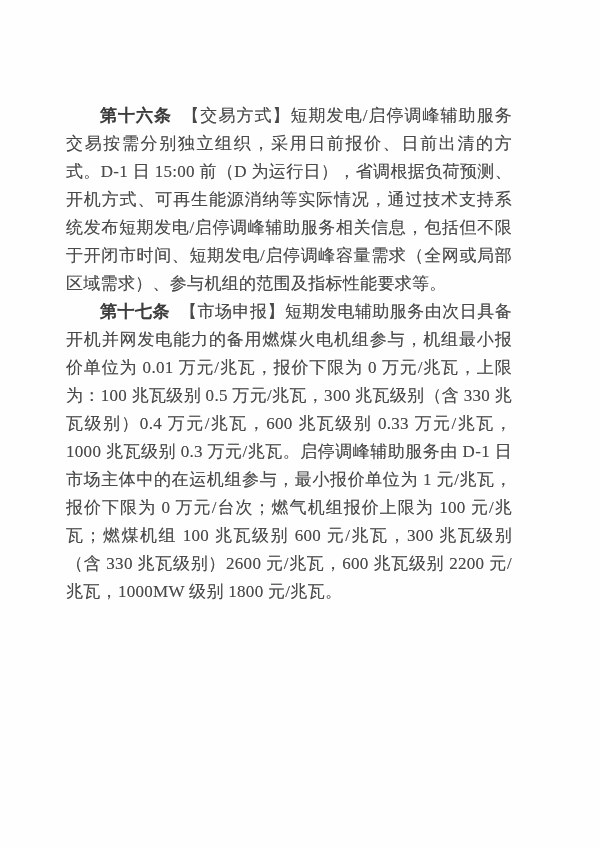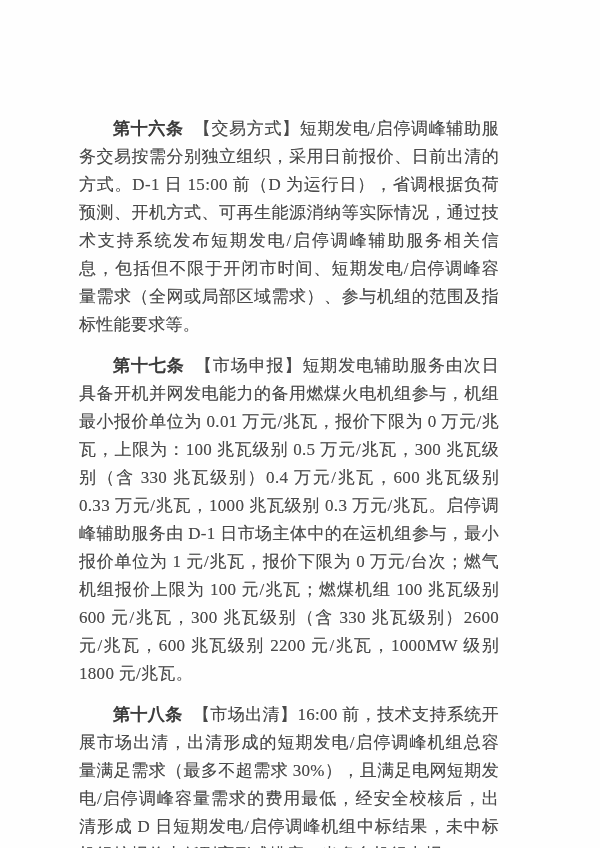--- a/index.html
+++ b/index.html
@@ -23,21 +23,21 @@
     color: #4a4a4a;
     font-size: 17px;
     line-height: 28px;
     text-align: justify;
     text-justify: inter-ideograph;
     letter-spacing: 0.3px;
     
     text-shadow: 0 0 0.5px rgba(90,90,90,0.55);
   }
   .para {
-    margin: 13px;
+    margin: 0;
     text-indent: 2em;
   }
   .art-no {
     font-weight: bold;
     color: #3c3c3c;
     margin-right: 0.6em;
   }
   .art-tag {
     color: #4a4a4a;
   }
@@ -45,16 +45,15 @@
 </head>
 <body>
 
 <div class="page">
   <div class="text-block">
 
     <p class="para"><span class="art-no">第十六条</span><span class="art-tag">【交易方式】</span><span class="art-text">短期发电/启停调峰辅助服务交易按需分别独立组织，采用日前报价、日前出清的方式。D-1 日 15:00 前（D 为运行日），省调根据负荷预测、开机方式、可再生能源消纳等实际情况，通过技术支持系统发布短期发电/启停调峰辅助服务相关信息，包括但不限于开闭市时间、短期发电/启停调峰容量需求（全网或局部区域需求）、参与机组的范围及指标性能要求等。</span></p>
 
     <p class="para"><span class="art-no">第十七条</span><span class="art-tag">【市场申报】</span><span class="art-text">短期发电辅助服务由次日具备开机并网发电能力的备用燃煤火电机组参与，机组最小报价单位为 0.01 万元/兆瓦，报价下限为 0 万元/兆瓦，上限为：100 兆瓦级别 0.5 万元/兆瓦，300 兆瓦级别（含 330 兆瓦级别）0.4 万元/兆瓦，600 兆瓦级别 0.33 万元/兆瓦，1000 兆瓦级别 0.3 万元/兆瓦。启停调峰辅助服务由 D-1 日市场主体中的在运机组参与，最小报价单位为 1 元/兆瓦，报价下限为 0 万元/台次；燃气机组报价上限为 100 元/兆瓦；燃煤机组 100 兆瓦级别 600 元/兆瓦，300 兆瓦级别（含 330 兆瓦级别）2600 元/兆瓦，600 兆瓦级别 2200 元/兆瓦，1000MW 级别 1800 元/兆瓦。</span></p>
 
-    <p class="para"><span class="art-no">第十八条</span><span class="art-tag">【市场出清】</span><span class="art-text">16:00 前，技术支持系统开展市场出清，出清形成的短期发电/启停调峰机组总容量满足需求（最多不超需求 30%），且满足电网短期发电/启停调峰容量需求的费用最低，经安全校核后，出清形成 D 日短期发电/启停调峰机组中标结果，未中标机组按报价由低到高形成排序（当多台机组申报</span></p>
 
   </div>
 </div>
 
 </body></html>

